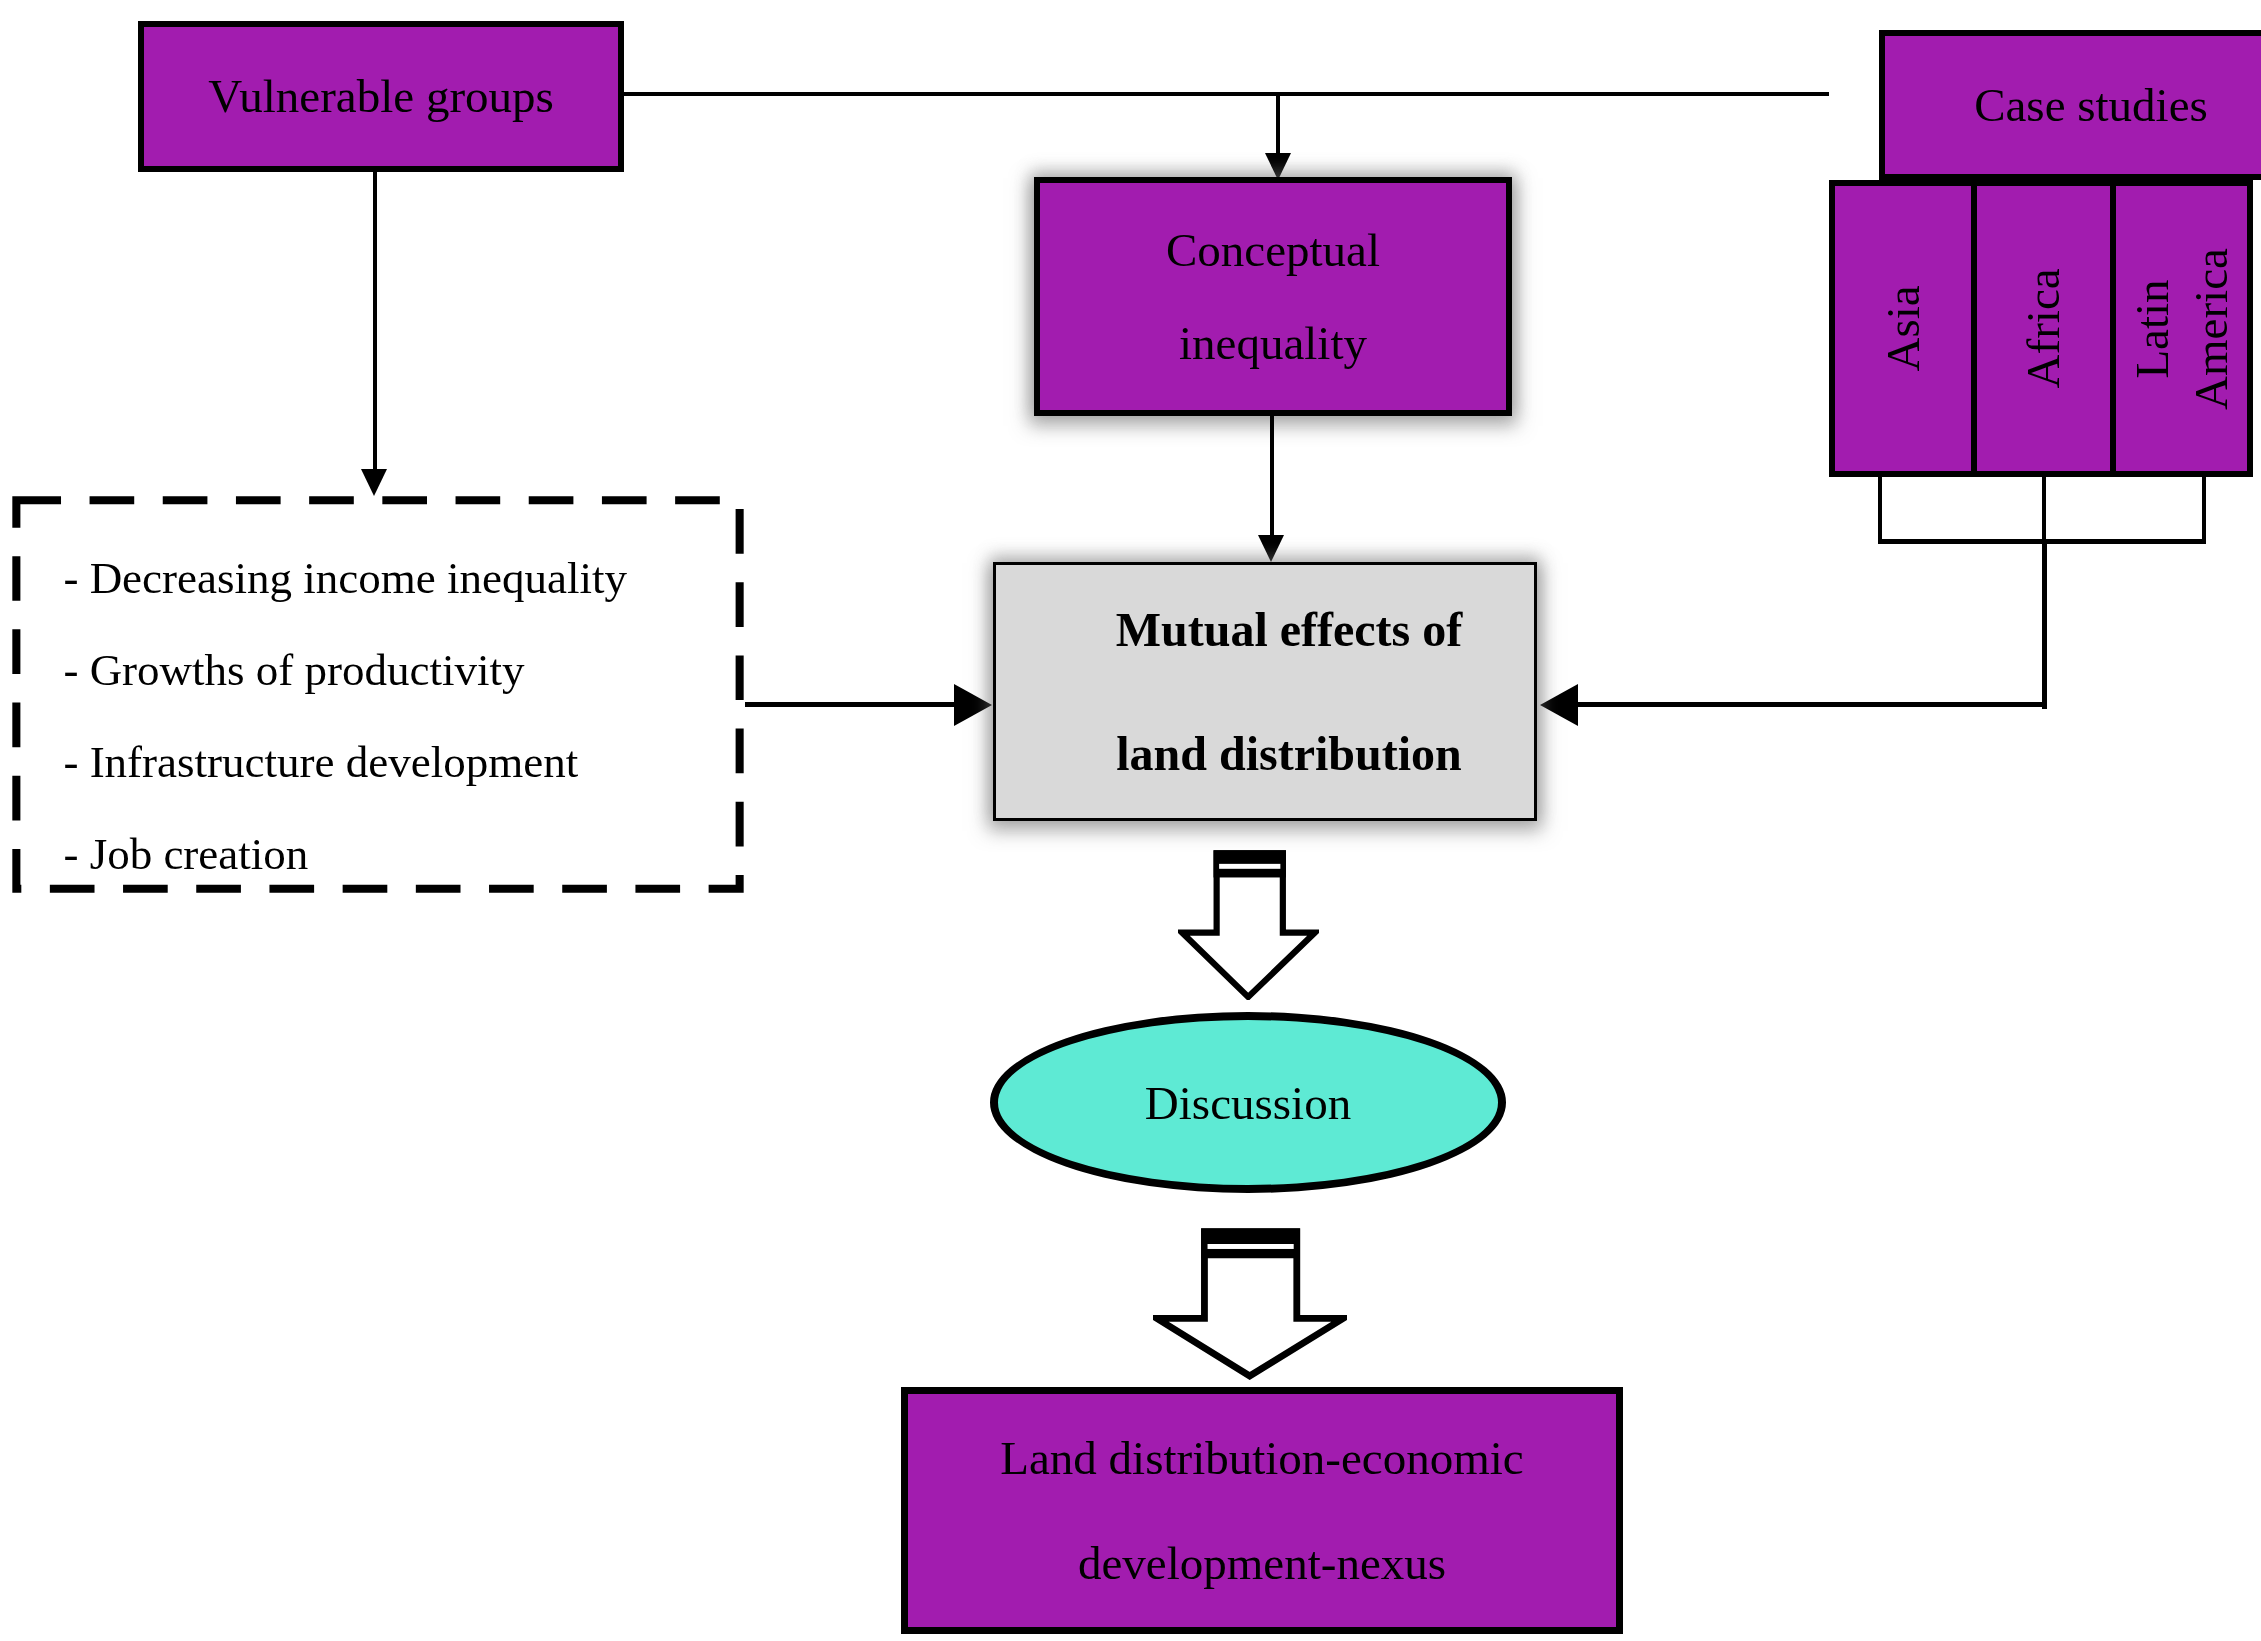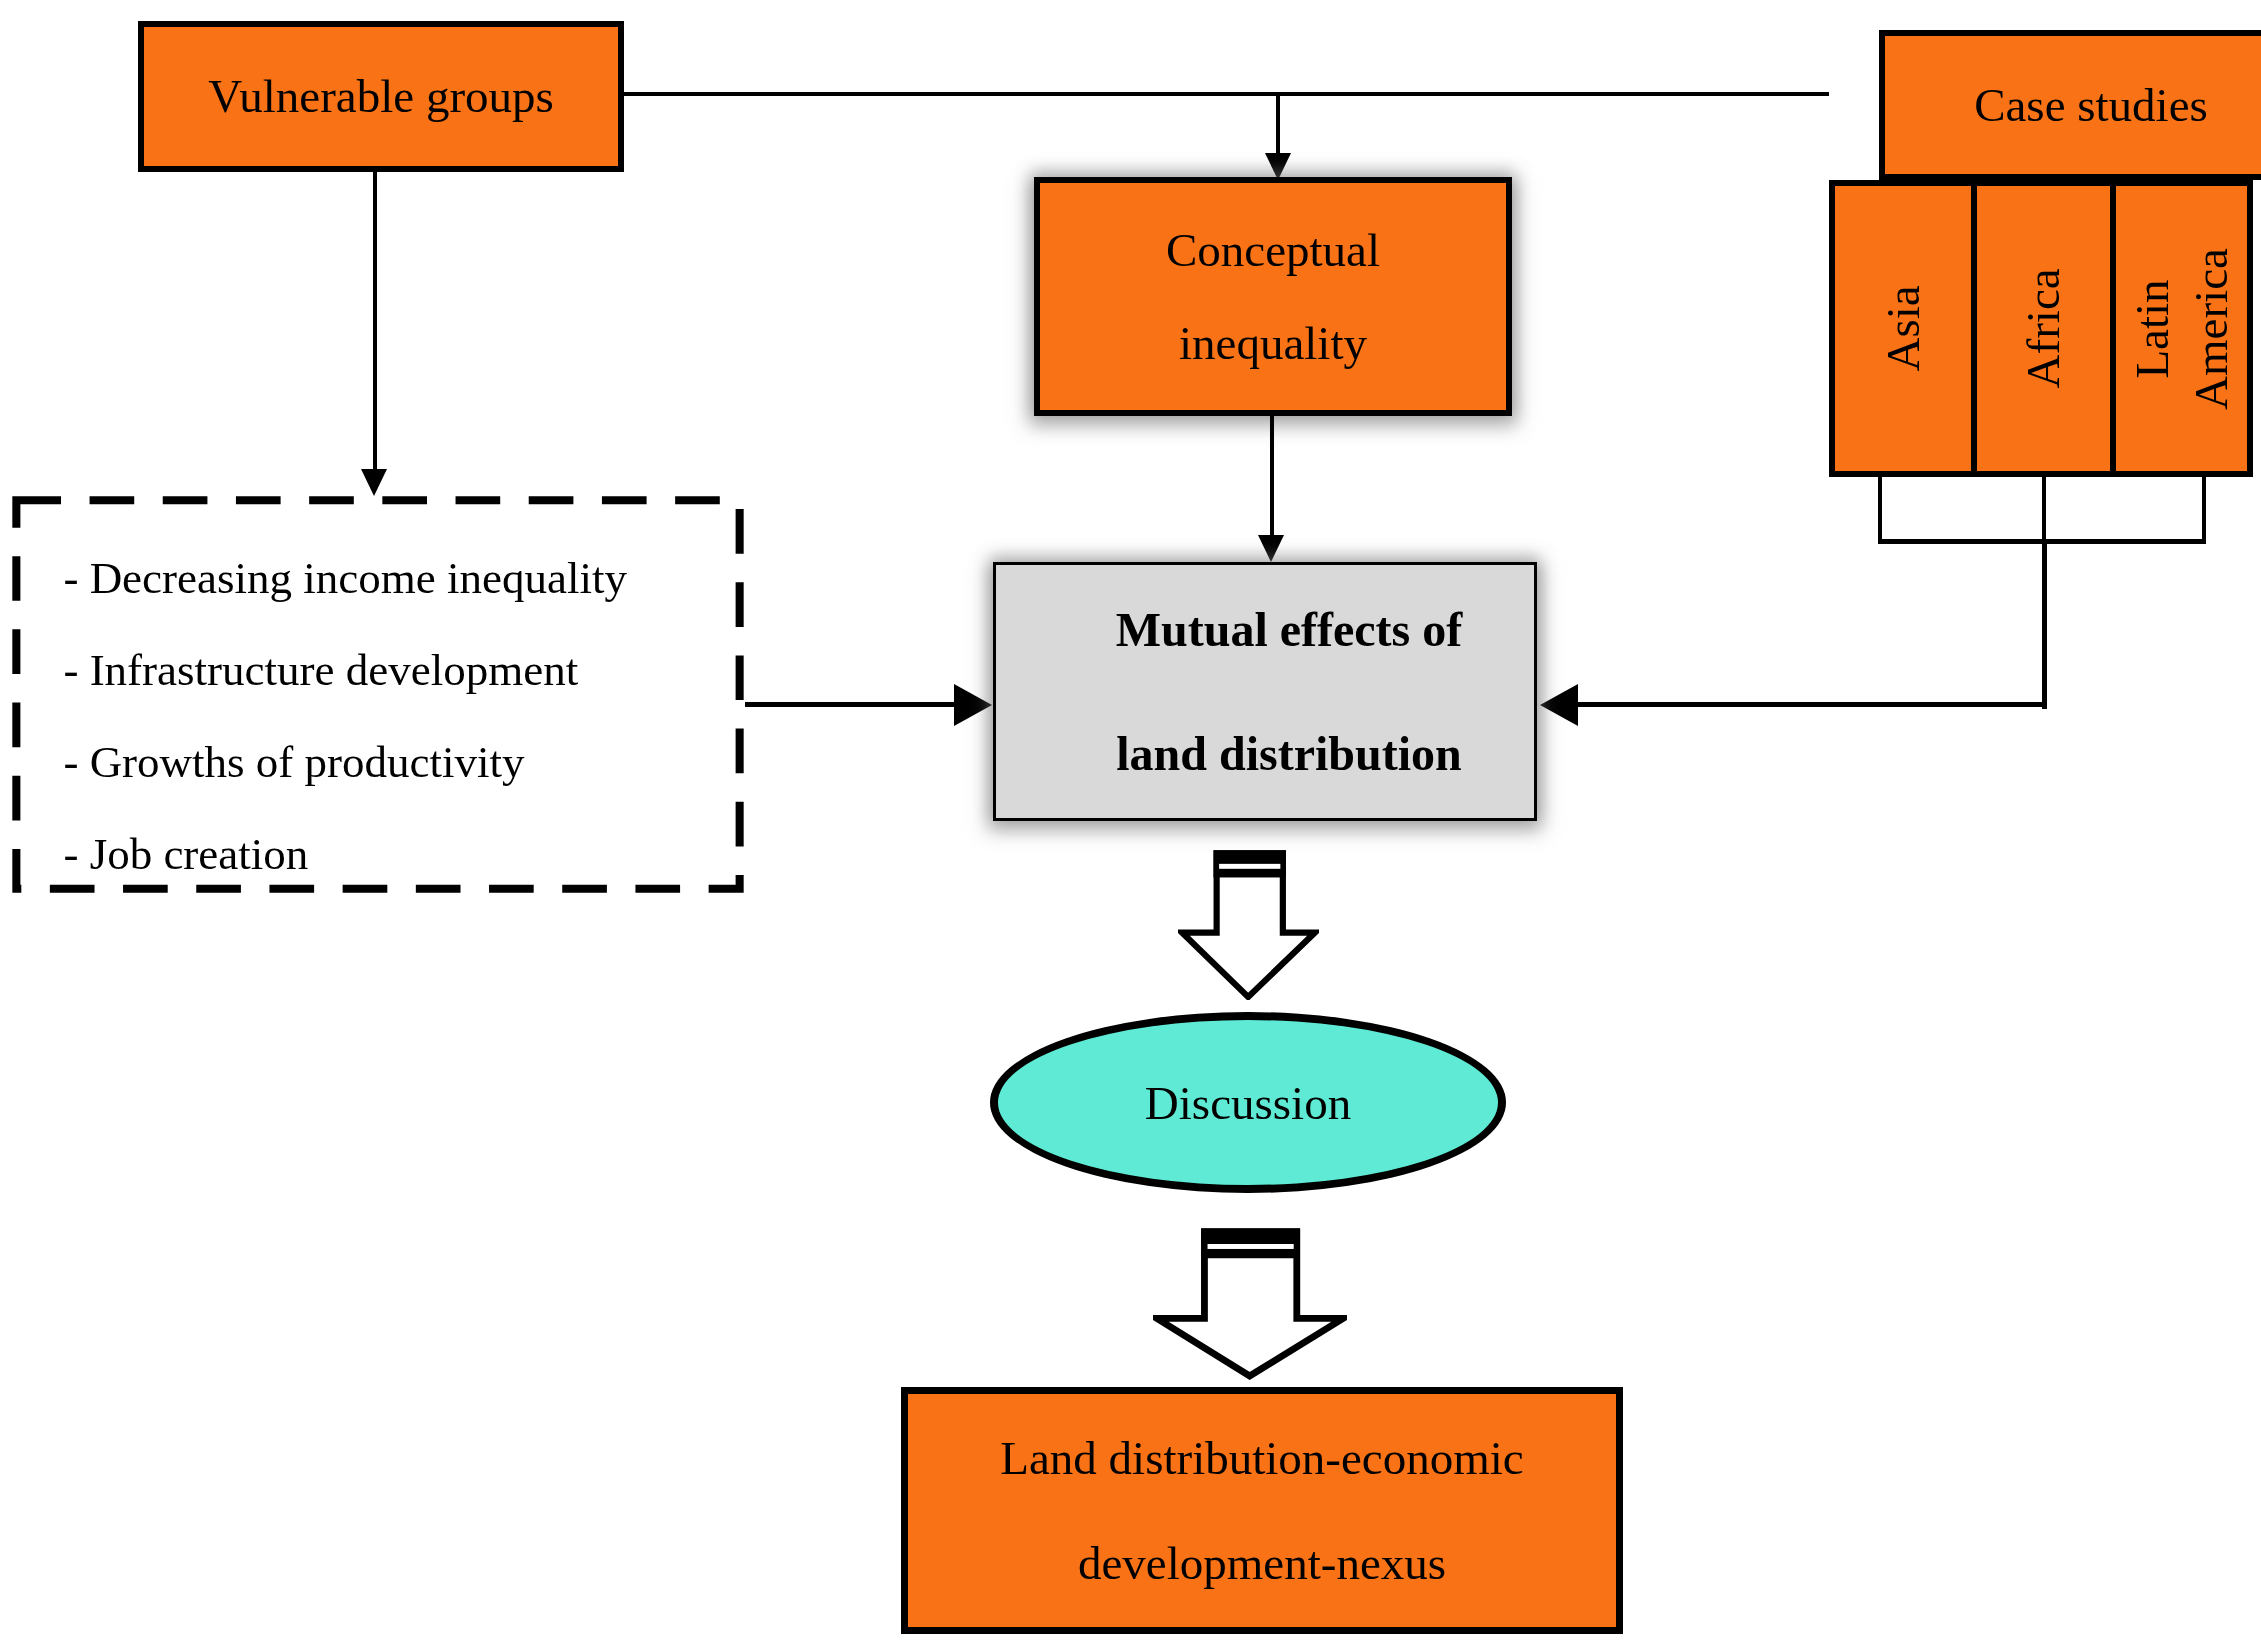--- a/index.html
+++ b/index.html
@@ -7,21 +7,21 @@
     position:relative;
     width:2261px;height:1642px;
     background:#ffffff;
     font-family:"Liberation Serif","DejaVu Serif",serif;
     color:#000;
     overflow:hidden;
   }
   .abs{position:absolute;}
   .box{
     position:absolute;
-    background:#f97316;
+    background:#a21caf;
     border:6.2px solid #000;
     display:flex;align-items:center;justify-content:center;
     text-align:center;
     font-size:47px;
     line-height:1.25;
     box-sizing:border-box;
   }
   .shadowed{
     box-shadow:0 6.2px 17.4px 5px rgba(100,100,100,.50), 0 -5px 15px 3.1px rgba(120,120,120,.35);
   }
@@ -115,22 +115,22 @@
 
   <div class="vline" style="left:2042px;top:539px;width:5px;height:170px;"></div>
   <div class="hline" style="left:1576px;top:702px;width:471px;height:5px;"></div>
   <div class="tri tri-left" style="left:1540px;top:684px;"></div>
 
   <svg class="abs" style="left:12.4px;top:496px;" width="732" height="397" viewBox="0 0 1180 640">
     <rect x="7" y="7" width="1166" height="626" fill="none" stroke="#000" stroke-width="13" stroke-dasharray="72 46"></rect>
   </svg>
   <div id="list-box-text">
     <div>- Decreasing income inequality</div>
+    <div>- Growths of productivity</div>
     <div>- Infrastructure development</div>
-    <div>- Growths of productivity</div>
     <div>- Job creation</div>
   </div>
 
   <div class="hline" style="left:745px;top:702px;width:214px;height:5px;"></div>
   <div class="tri tri-right" style="left:954px;top:684px;"></div>
 
   <div class="box shadowed" id="mutual-box" style="left:993px;top:562px;width:544px;height:259px;">
     <span>
       <div>Mutual effects of</div>
       <div>land distribution</div>

